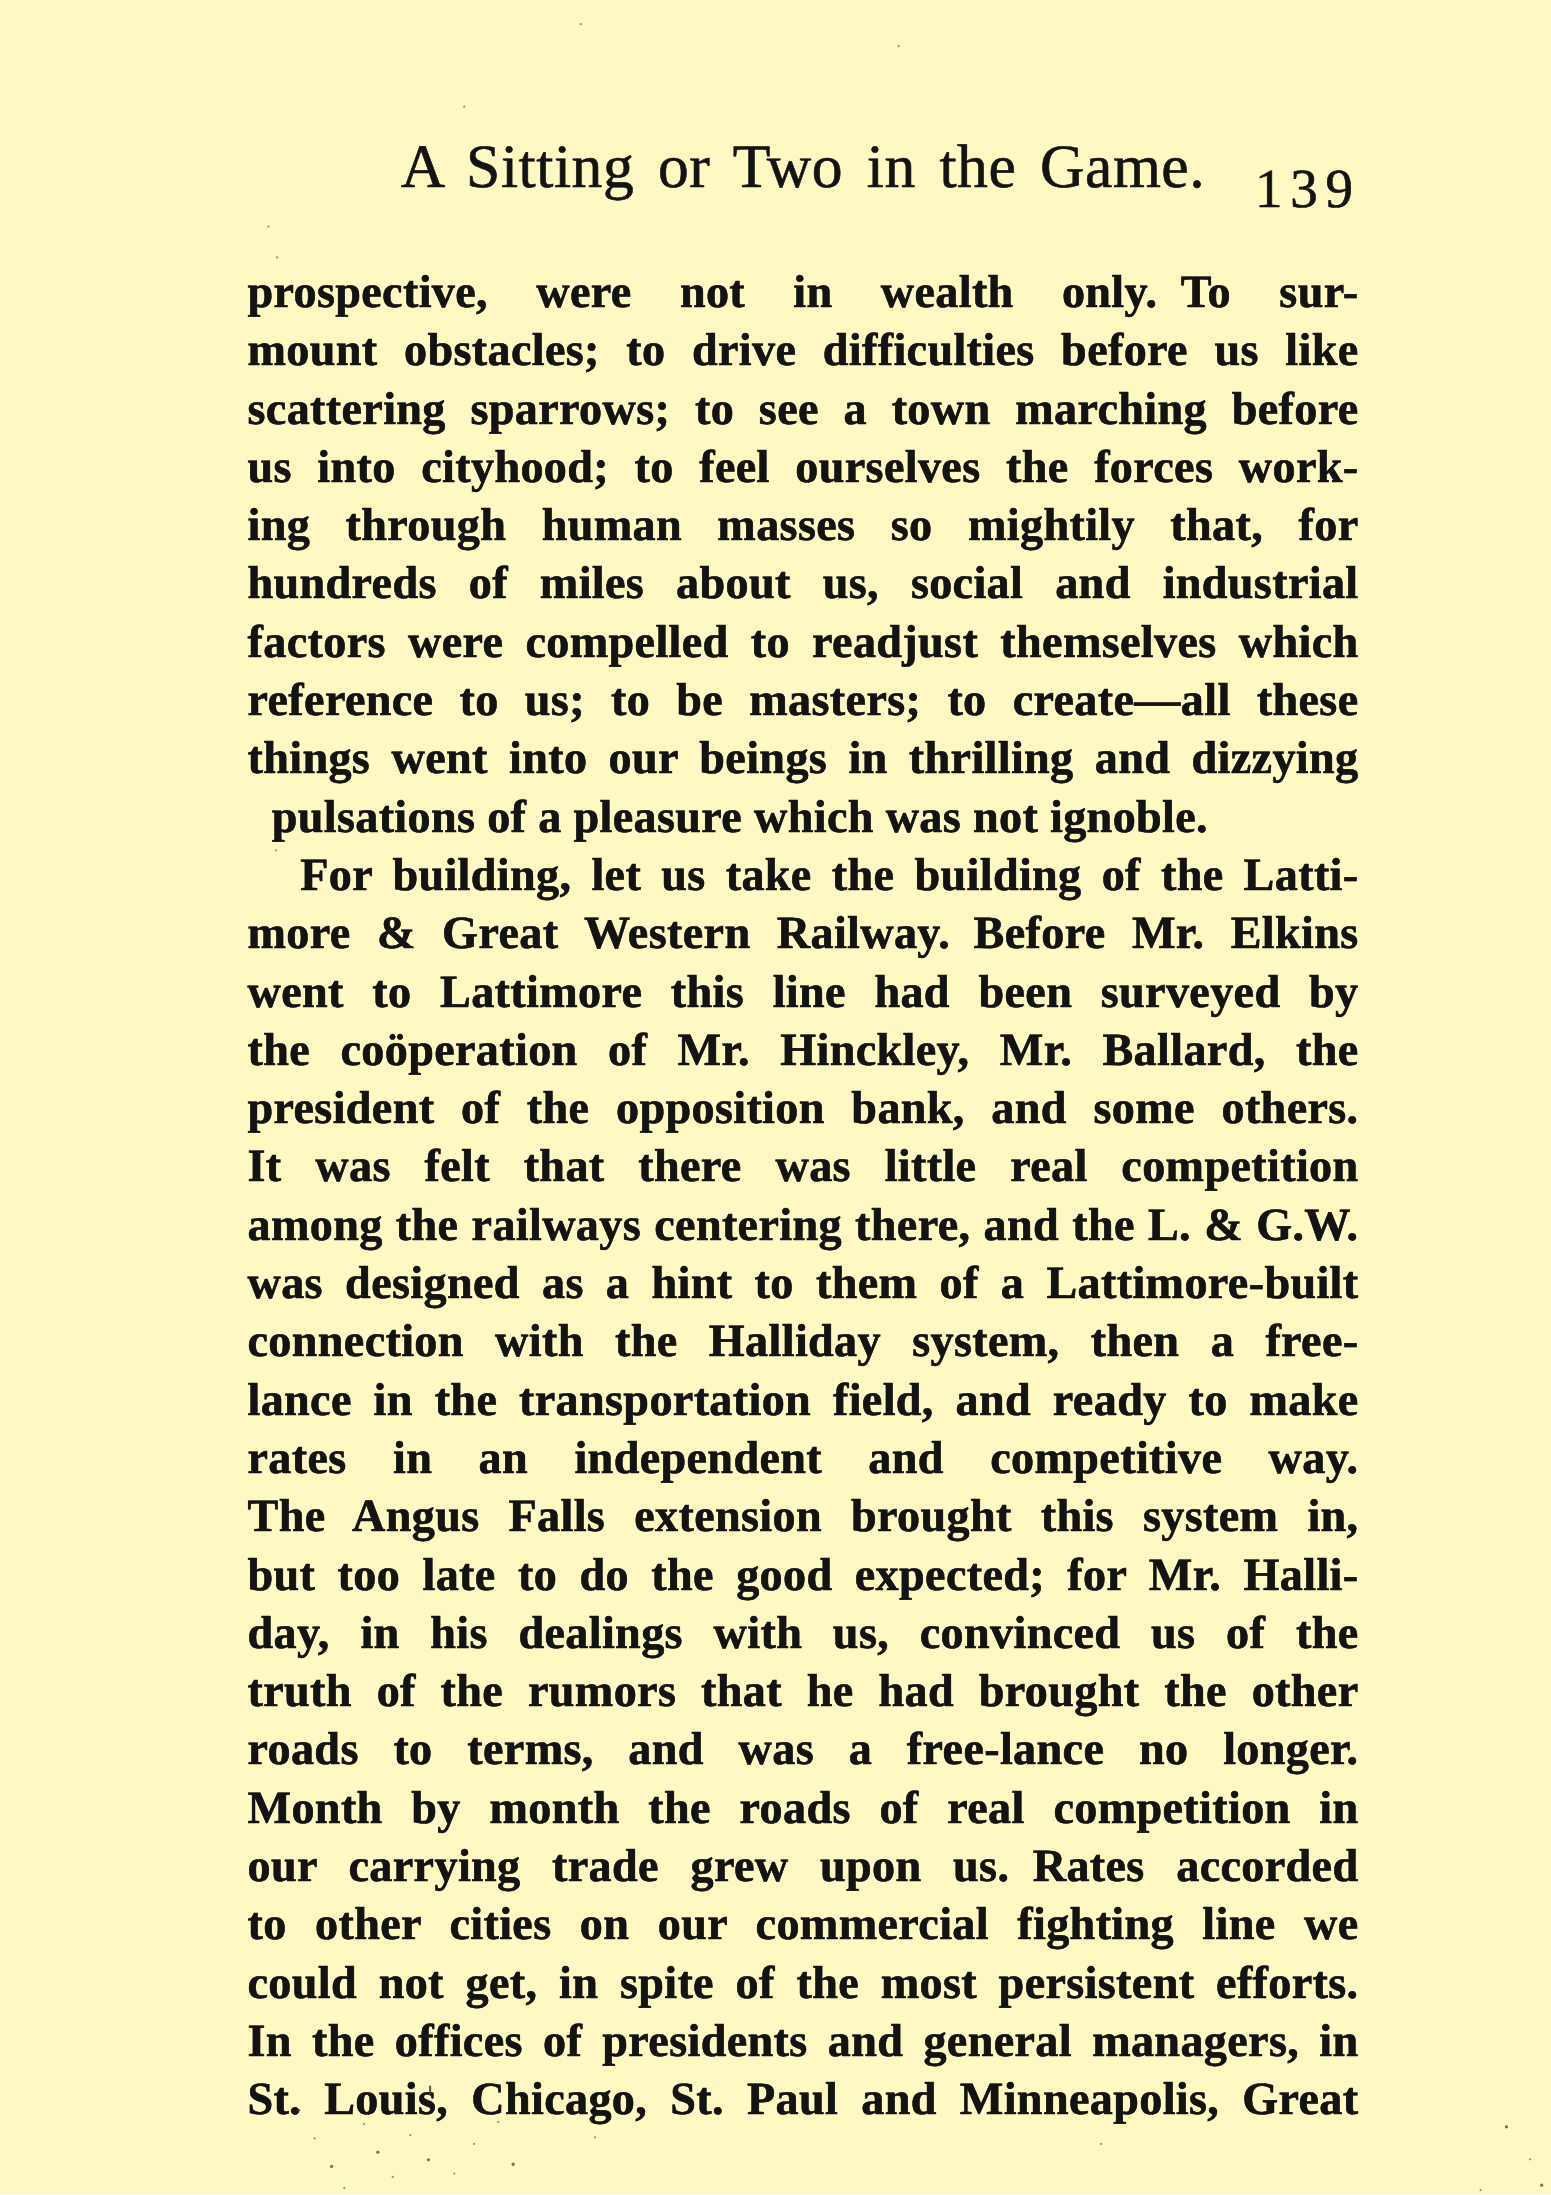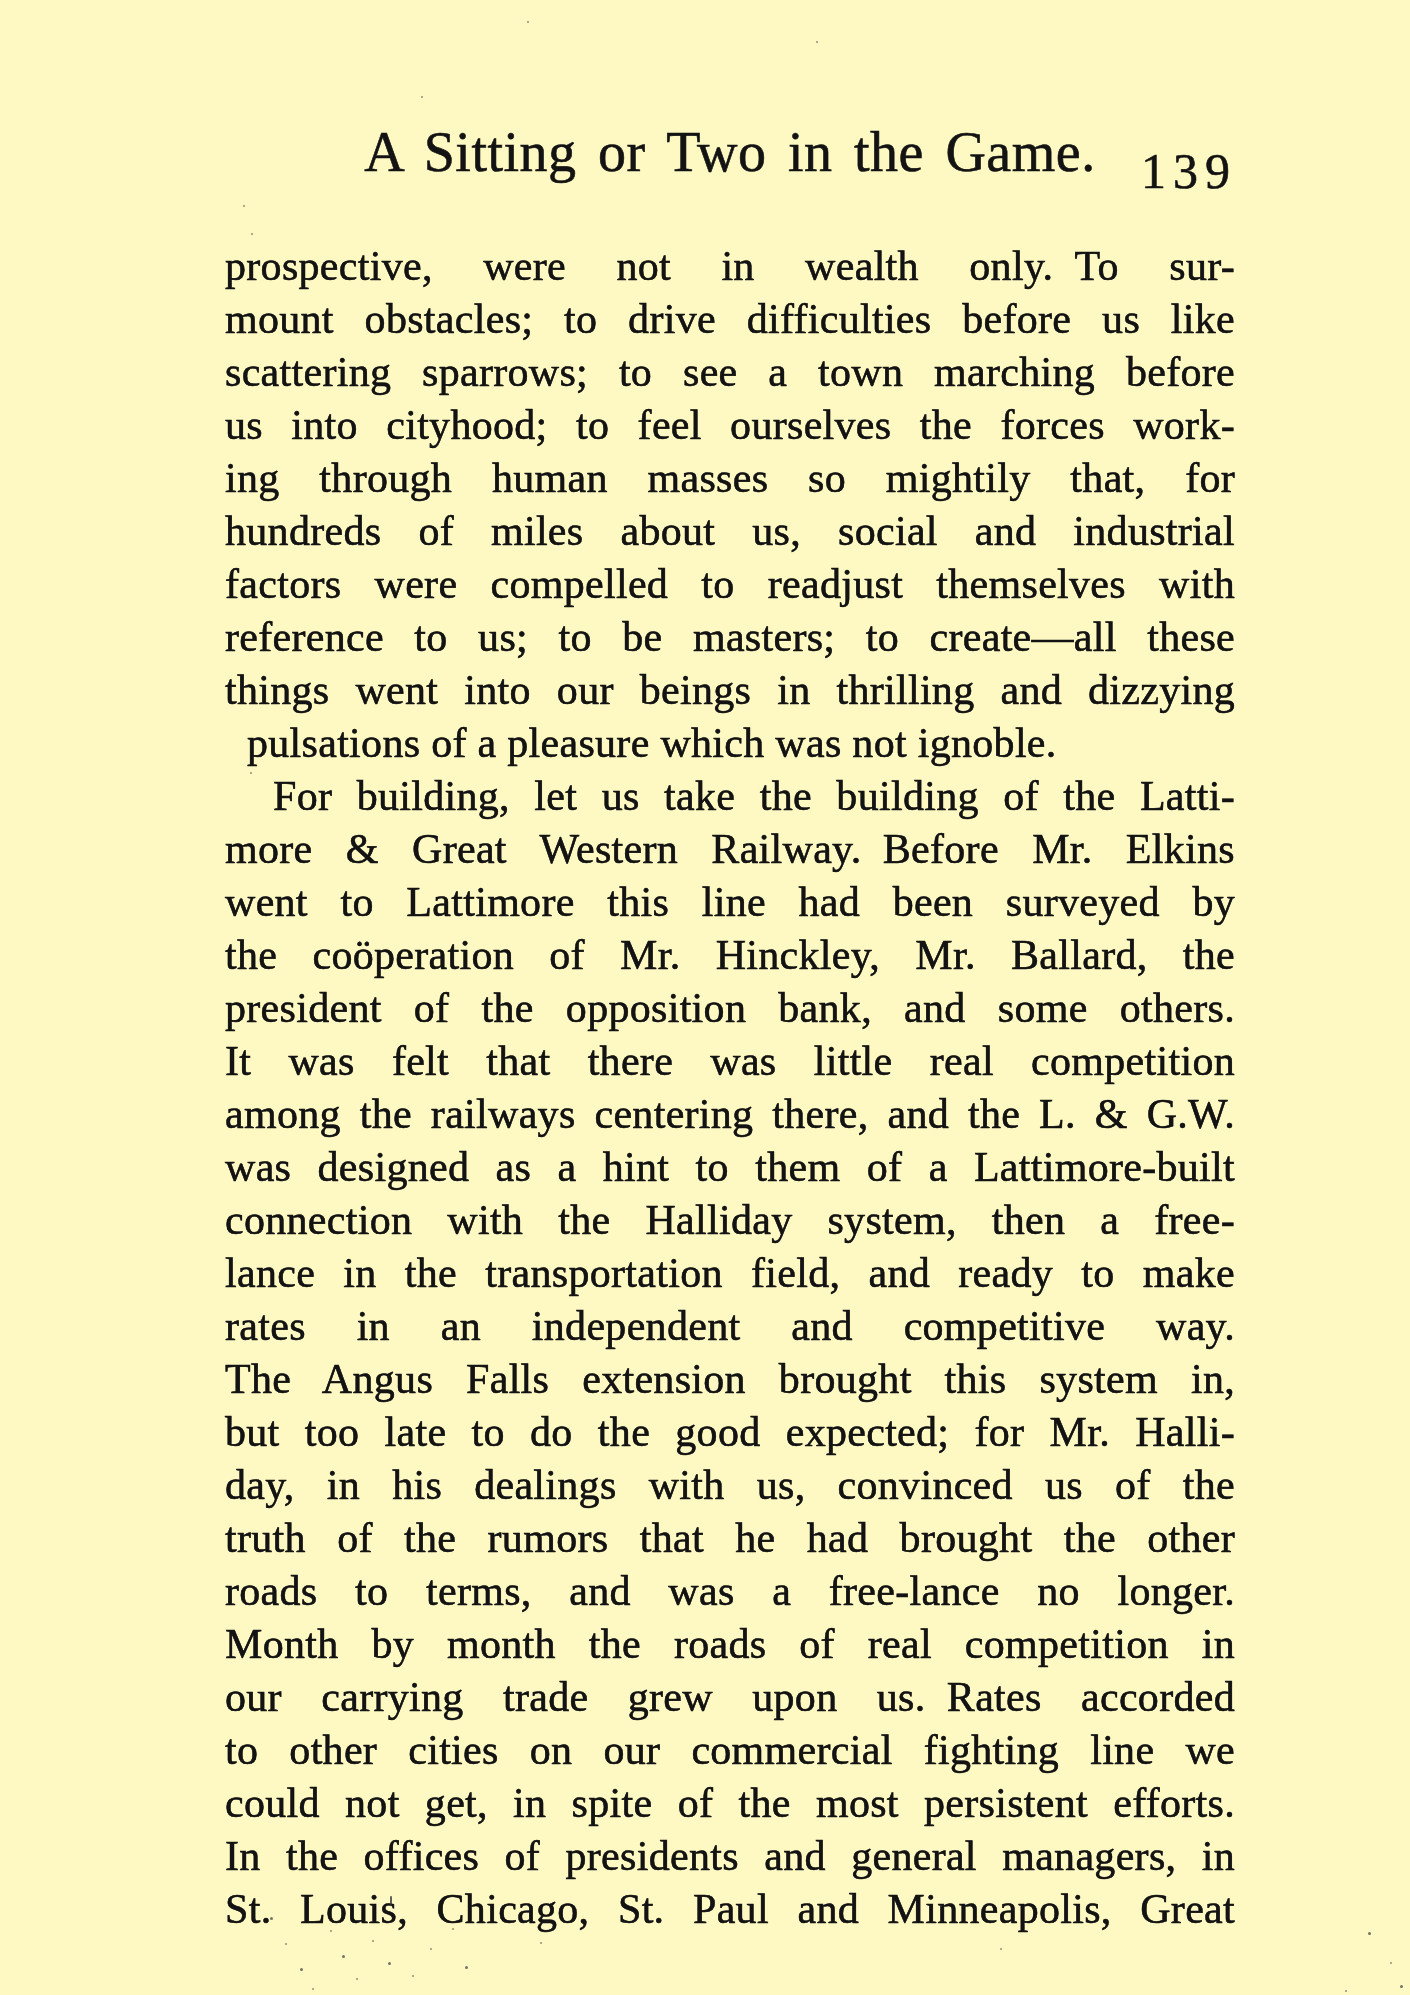--- a/index.html
+++ b/index.html
@@ -44,20 +44,21 @@
     line-height: 1;
     letter-spacing: 7px;
     -webkit-text-stroke: 0.6px #131313;
   }
   
   .text-block {
     position: absolute;
     left: 225px;
     top: 240px;
     width: 1010px;
+    font-weight: bold;
   }
   .line {
     height: 53px;
     line-height: 53px;
     font-size: 42px;
     letter-spacing: 0.3px;
     text-align: justify;
     text-align-last: justify;
     text-justify: inter-word;
     white-space: normal;
@@ -94,21 +95,21 @@
     <span class="folio">139</span>
   </div>
 
   <div class="text-block" id="text-block">
       <div class="line">prospective, were not in wealth only. To sur-</div>
       <div class="line">mount obstacles; to drive difficulties before us like</div>
       <div class="line">scattering sparrows; to see a town marching before</div>
       <div class="line">us into cityhood; to feel ourselves the forces work-</div>
       <div class="line">ing through human masses so mightily that, for</div>
       <div class="line">hundreds of miles about us, social and industrial</div>
-      <div class="line">factors were compelled to readjust themselves with</div>
+      <div class="line">factors were compelled to readjust themselves which</div>
       <div class="line">reference to us; to be masters; to create—all these</div>
       <div class="line">things went into our beings in thrilling and dizzying</div>
       <div class="line noj">pulsations of a pleasure which was not ignoble.</div>
       <div class="line indent">For building, let us take the building of the Latti-</div>
       <div class="line">more &amp; Great Western Railway. Before Mr. Elkins</div>
       <div class="line">went to Lattimore this line had been surveyed by</div>
       <div class="line">the coöperation of Mr. Hinckley, Mr. Ballard, the</div>
       <div class="line">president of the opposition bank, and some others.</div>
       <div class="line">It was felt that there was little real competition</div>
       <div class="line">among the railways centering there, and the L. &amp; G.W.</div>

